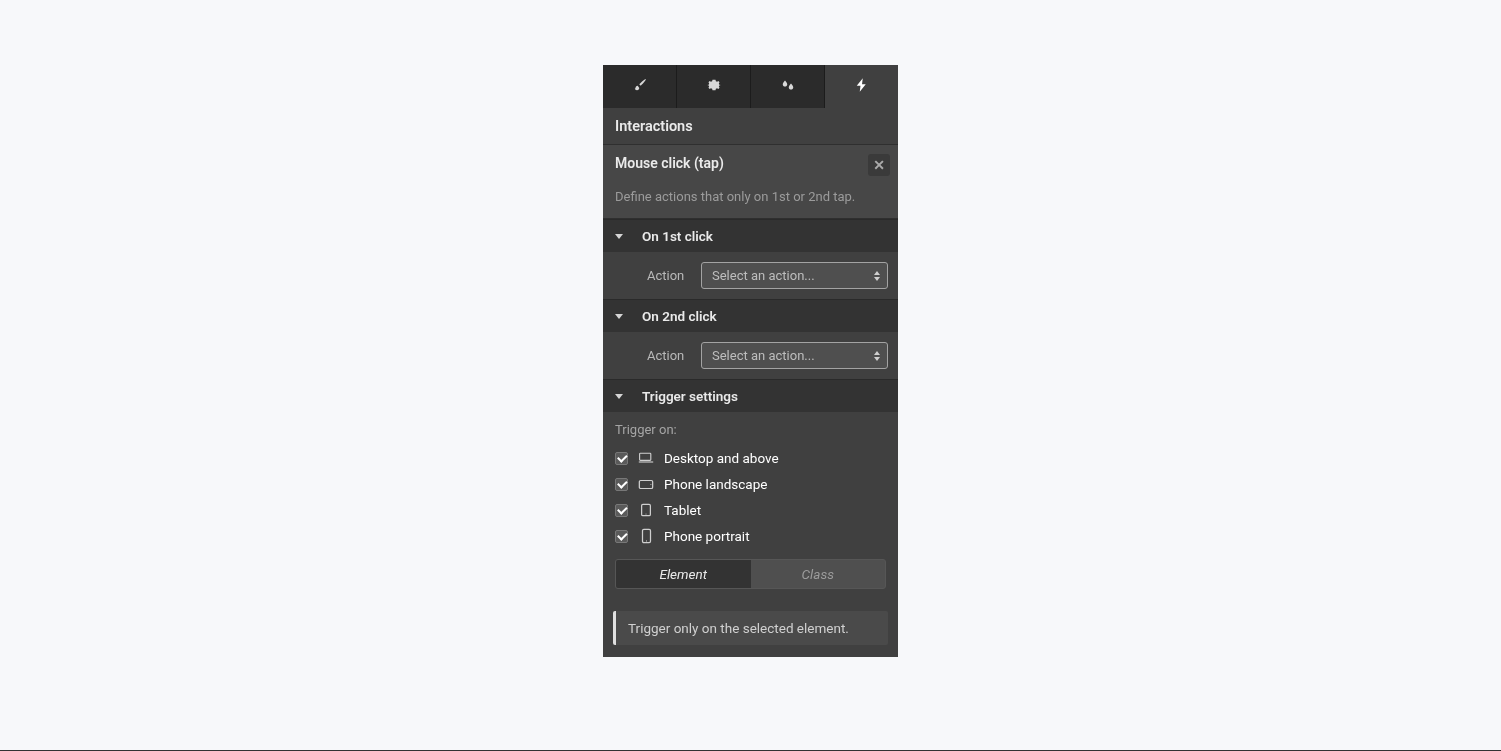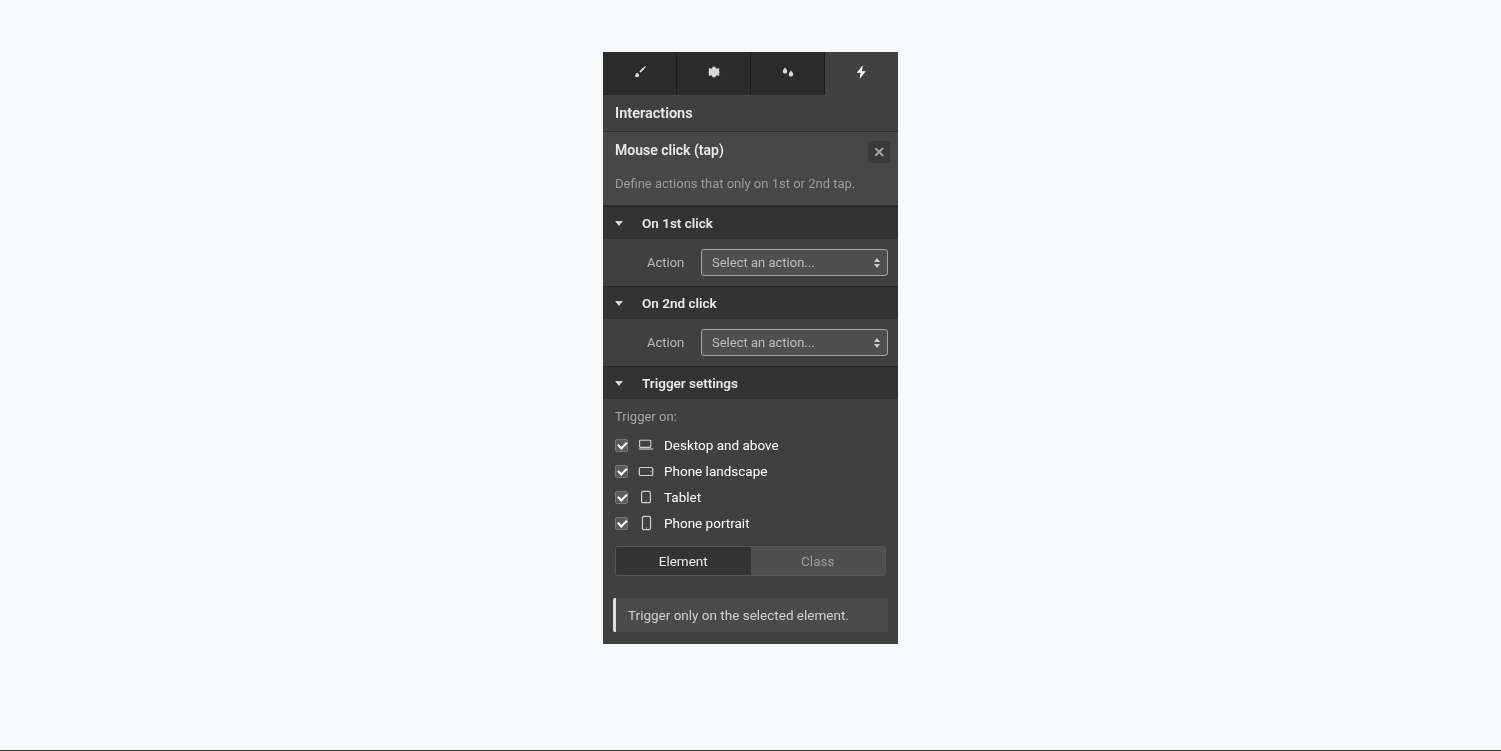--- a/index.html
+++ b/index.html
@@ -7,21 +7,21 @@
     background: #f7f8fa;
     font-family: -apple-system, BlinkMacSystemFont, "Segoe UI", Roboto, Helvetica, Arial, sans-serif;
     width: 1501px;
     height: 751px;
     position: relative;
     border-bottom: 1px solid #333;
   }
   .panel {
     position: absolute;
     left: 603px;
-    top: 52px;
+    top: 65px;
     width: 295px;
     background: #404040;
     color: #d6d6d6;
     font-size: 13px;
   }
   .tabs {
     display: flex;
     height: 43px;
     background: #2b2b2b;
   }
@@ -205,20 +205,21 @@
     background: #4f4f4f;
     border: 1px solid #565656;
   }
   .toggle-btn {
     flex: 1;
     text-align: center;
     padding: 6px 0;
     font-size: 13.5px;
     cursor: pointer;
     color: #9c9c9c;
+    font-style: italic;
   }
   .toggle-btn.active {
     background: #333333;
     color: #eaeaea;
   }
 
   .info-box {
     margin: 10px 10px 12px;
     background: #4a4a4a;
     border-left: 3px solid #e0e0e0;

